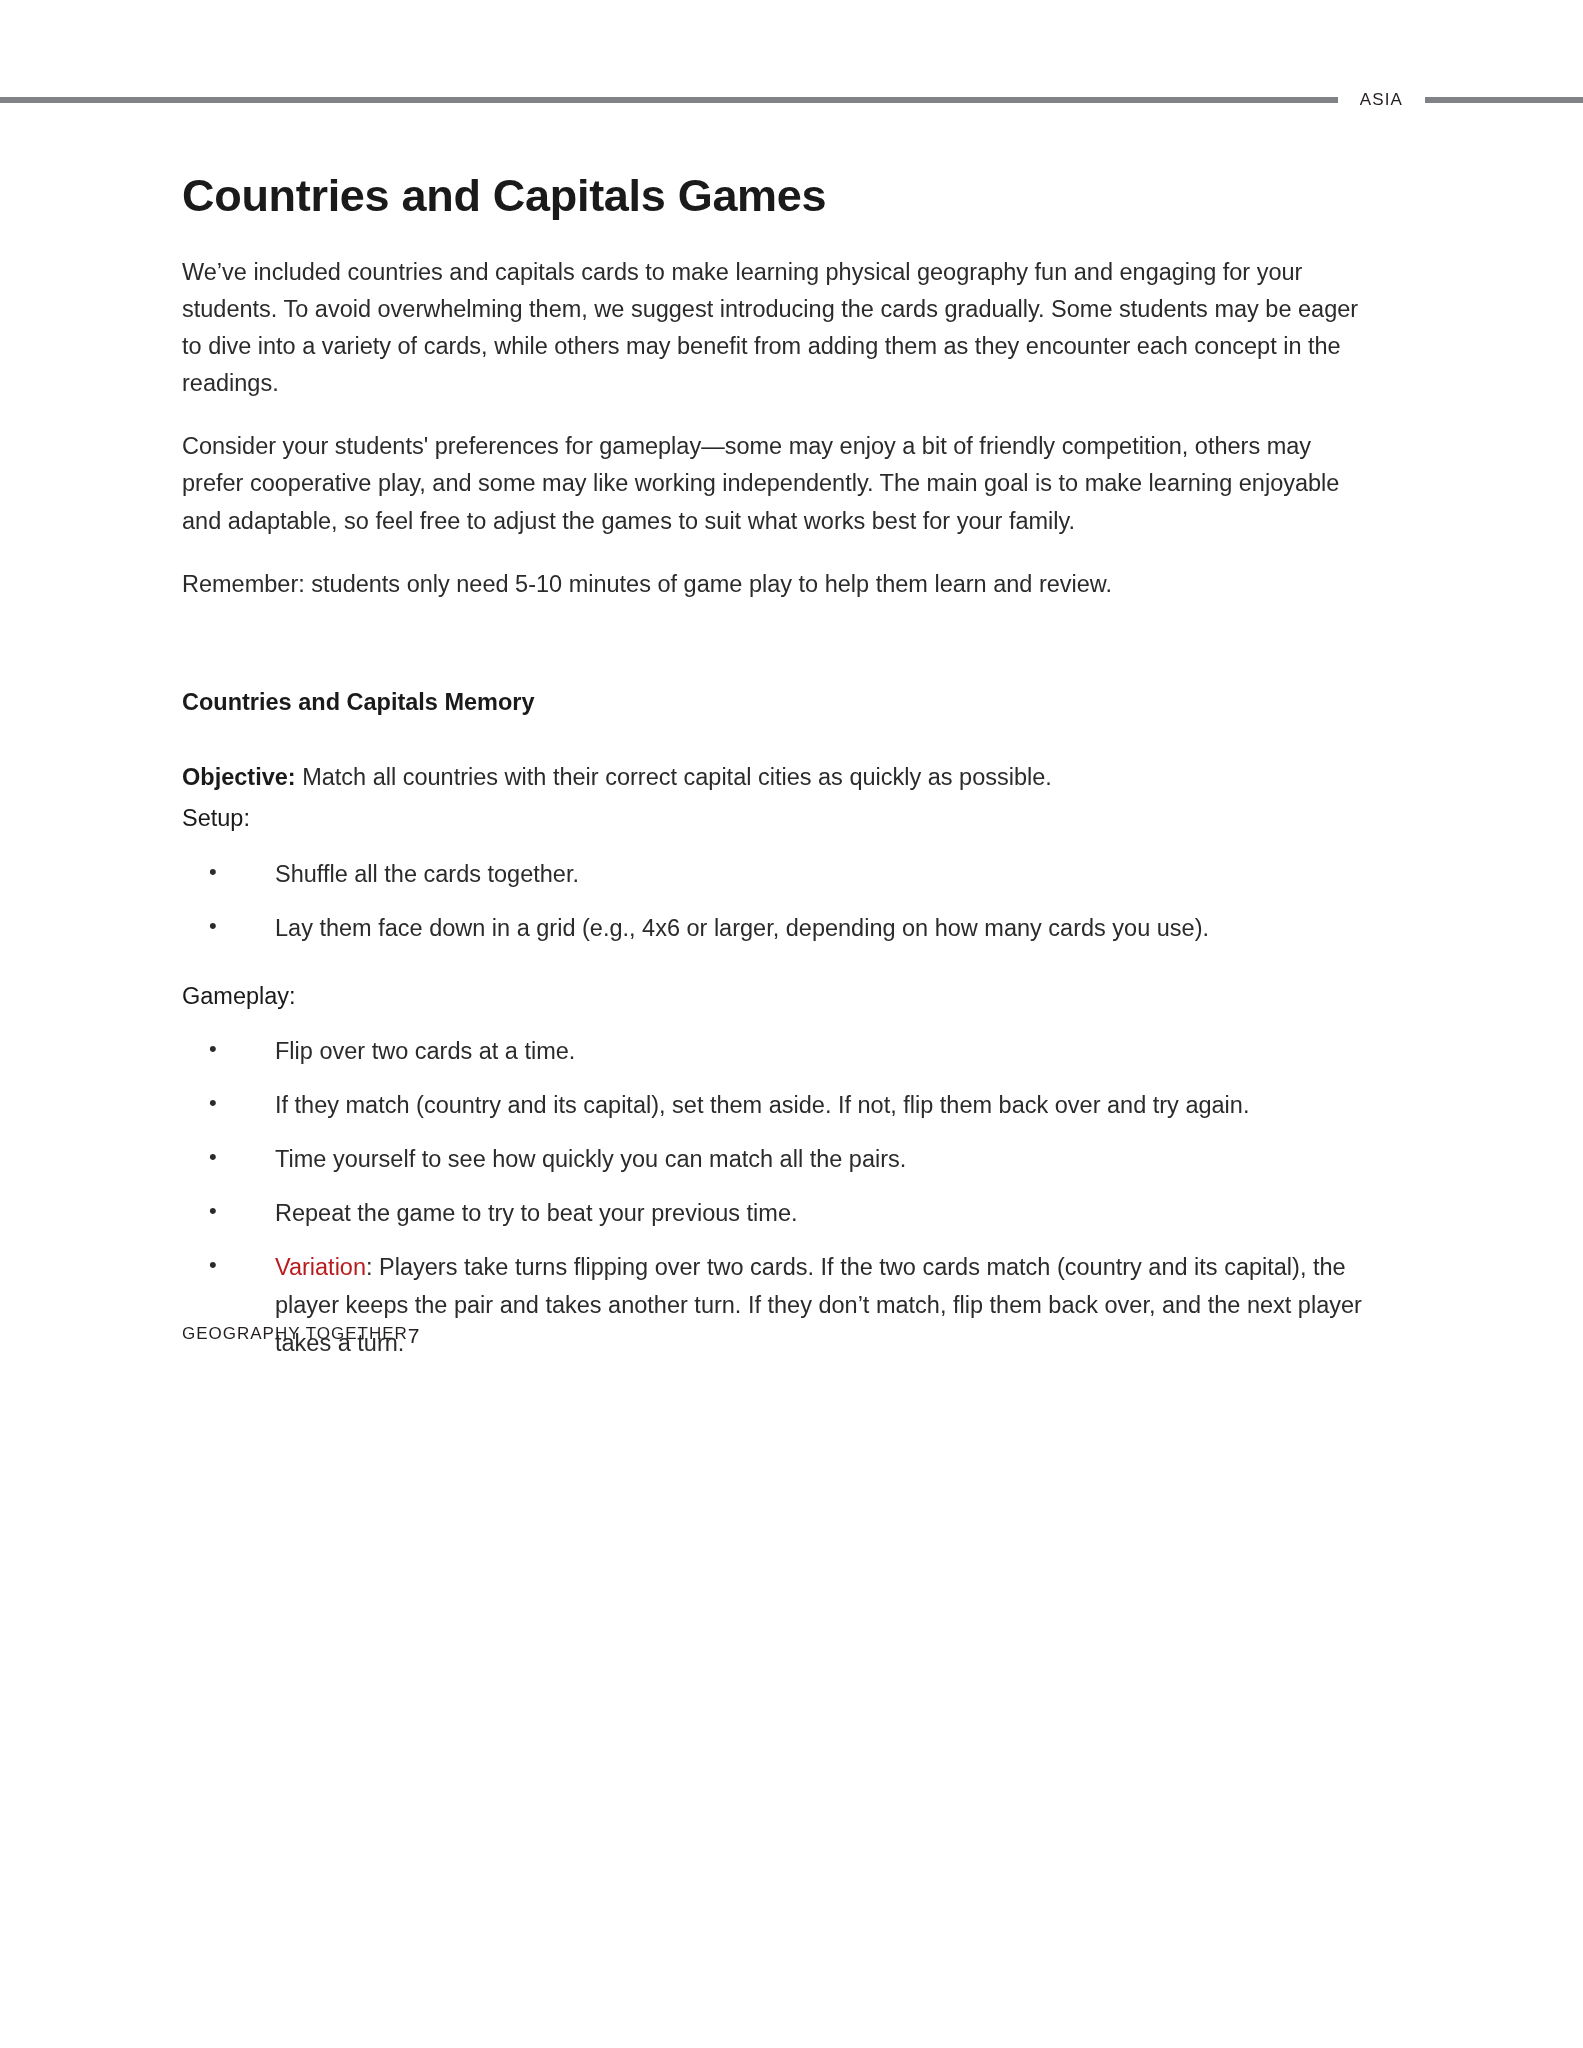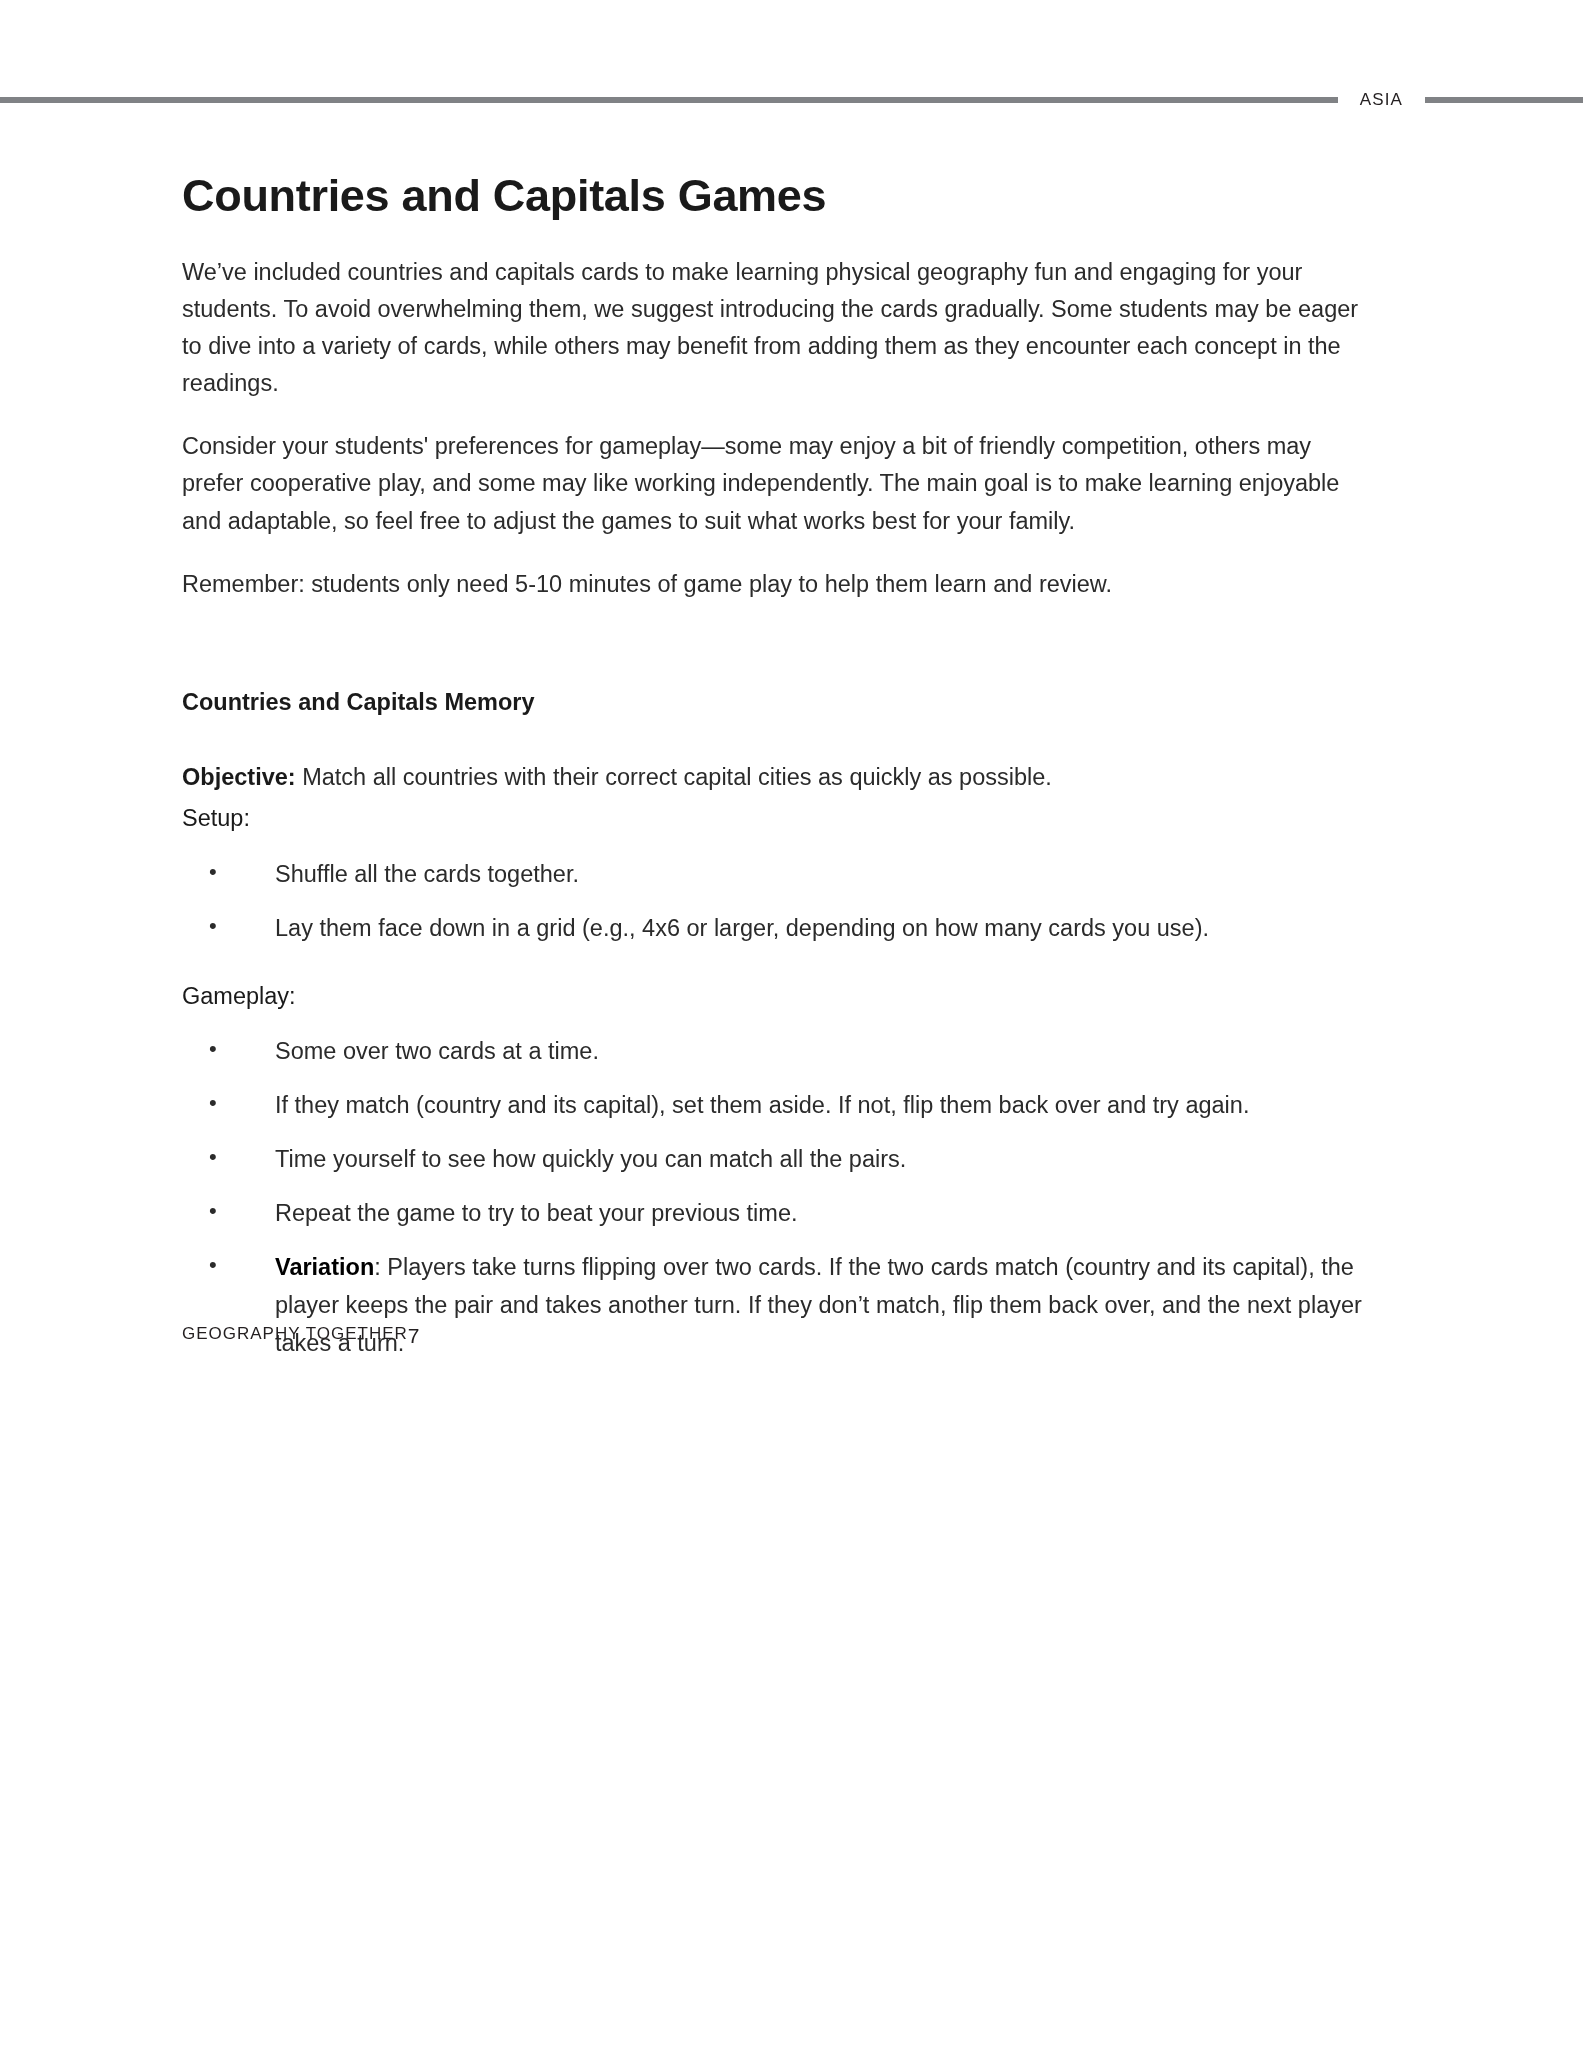--- a/index.html
+++ b/index.html
@@ -140,22 +140,22 @@
     content: "\2022";
     position: absolute;
     left: 27px;
     top: -1px;
     font-size: 22px;
     color: #2b2b2b;
     line-height: 1.62;
   }
 
   ul.bullets li .lbl {
-    font-weight: bold;
-    color: #000000;
+    font-weight: normal;
+    color: #b91c1c;
   }
 
   .gameplay-gap {
     height: 14px;
   }
 
   
   .running-footer {
     position: absolute;
     bottom: 12px;
@@ -213,21 +213,21 @@
     <ul class="bullets">
       <li>Shuffle all the cards together.</li>
       <li>Lay them face down in a grid (e.g., 4x6 or larger, depending on how many cards you use).</li>
     </ul>
 
     <div class="gameplay-gap"></div>
 
     <p class="standalone-label">Gameplay:</p>
 
     <ul class="bullets">
-      <li>Some over two cards at a time.</li>
+      <li>Flip over two cards at a time.</li>
       <li>If they match (country and its capital), set them aside. If not, flip them back over and try again.</li>
       <li>Time yourself to see how quickly you can match all the pairs.</li>
       <li>Repeat the game to try to beat your previous time.</li>
       <li>
         <span class="lbl">Variation</span><span>: Players take turns flipping over two cards. If the two cards match (country and its capital), the player keeps the pair and takes another turn. If they don’t match, flip them back over, and the next player takes a turn.</span>
       </li>
     </ul>
 
   </div>
 

